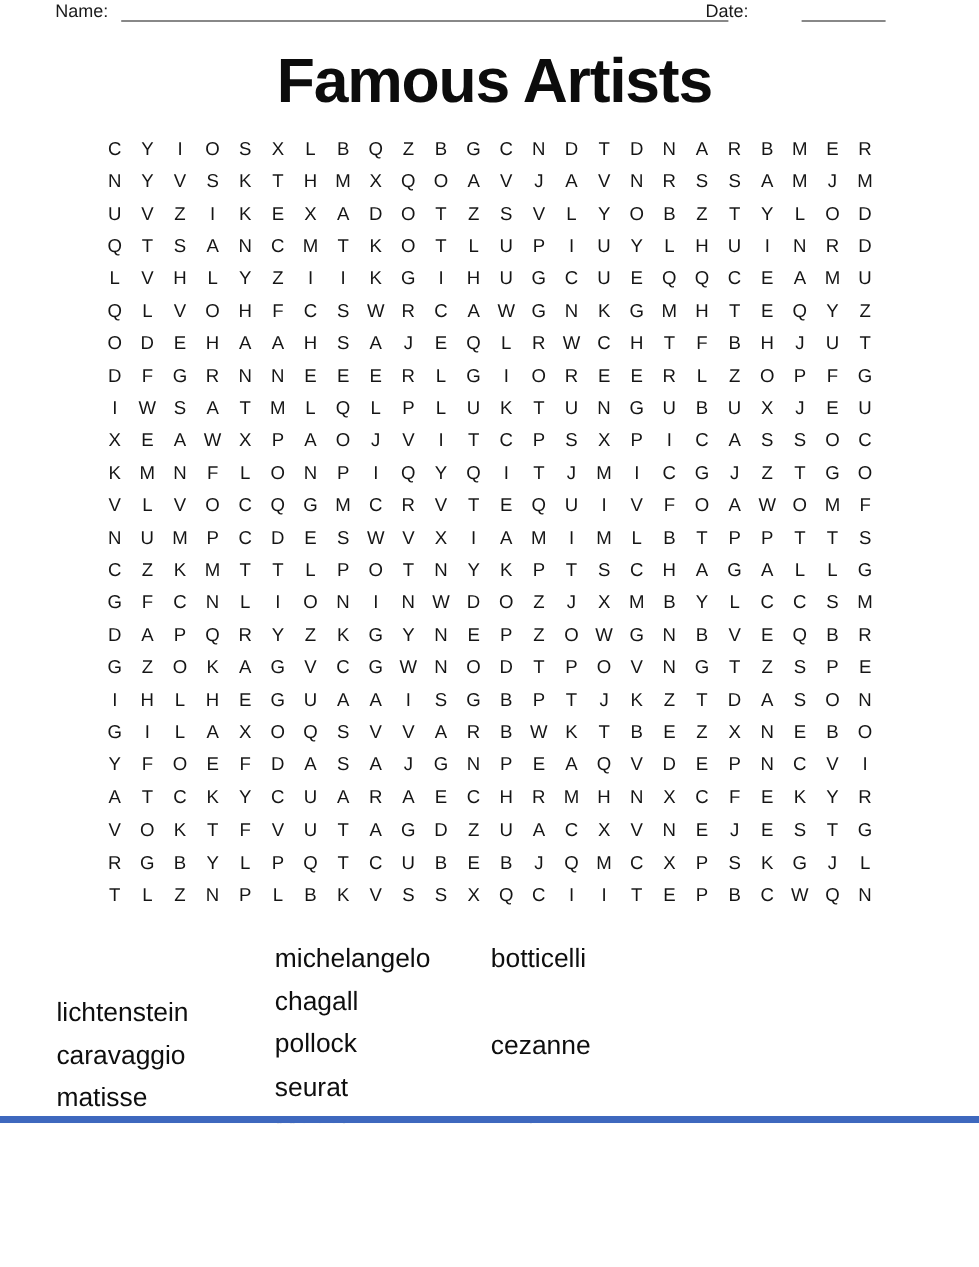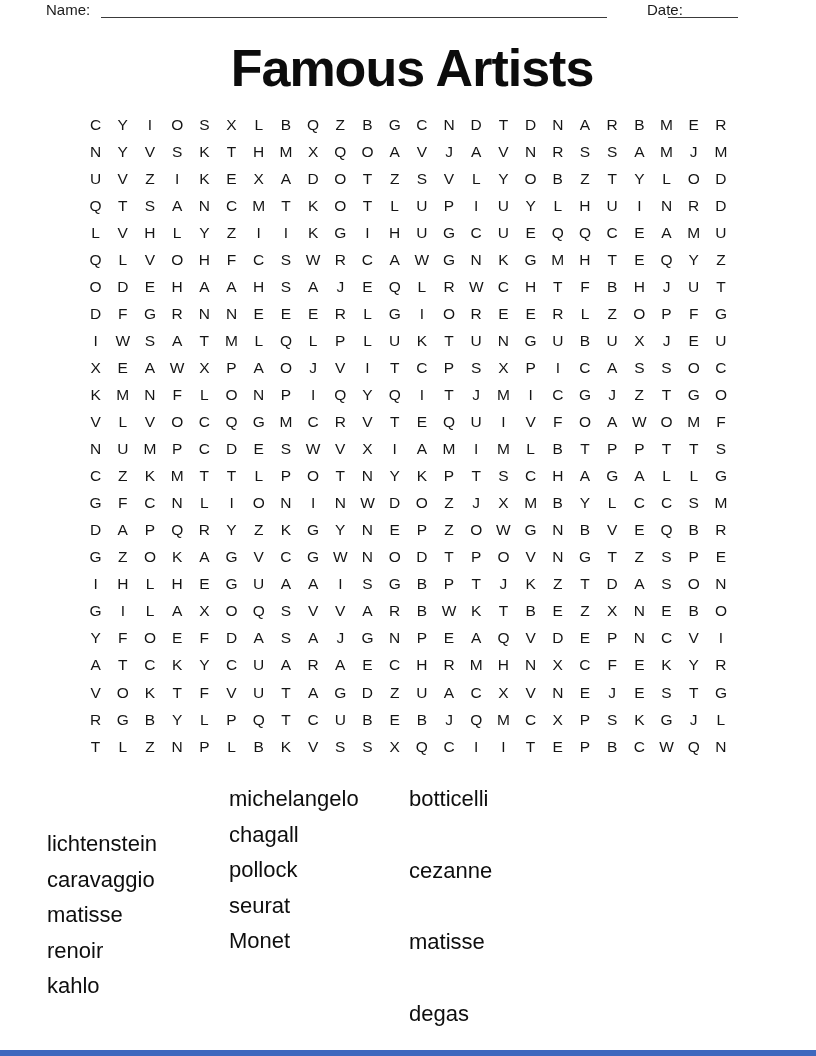--- a/index.html
+++ b/index.html
@@ -1,28 +1,28 @@
 <!DOCTYPE html>
 <html><head>
 <meta charset="utf-8">
 <style>
   html, body { margin: 0; padding: 0; background: #ffffff; }
   .page {
     position: relative;
     width: 816px;
-    height: 1056px;
+    height: 936px;
     background: #ffffff;
     font-family: "Liberation Sans", sans-serif;
     color: #111111;
     overflow: hidden;
   }
   
   .hdr-label { position: absolute; top: 1px; font-size: 15px; color: #1a1a1a; }
   .name-label { left: 46px; }
-  .date-label { left: 647px; }
+  .date-label { left: 588px; }
   .blank-line { position: absolute; top: 17px; height: 0; border-bottom: 1.5px solid #3a3a3a; }
   .name-line { left: 101px; width: 506px; }
   .date-line { left: 668px; width: 70px; }
   
   .title {
     position: absolute;
     top: 34px; left: 0; width: 100%;
     margin: 4px;
     text-align: center;
     font-size: 52px;

